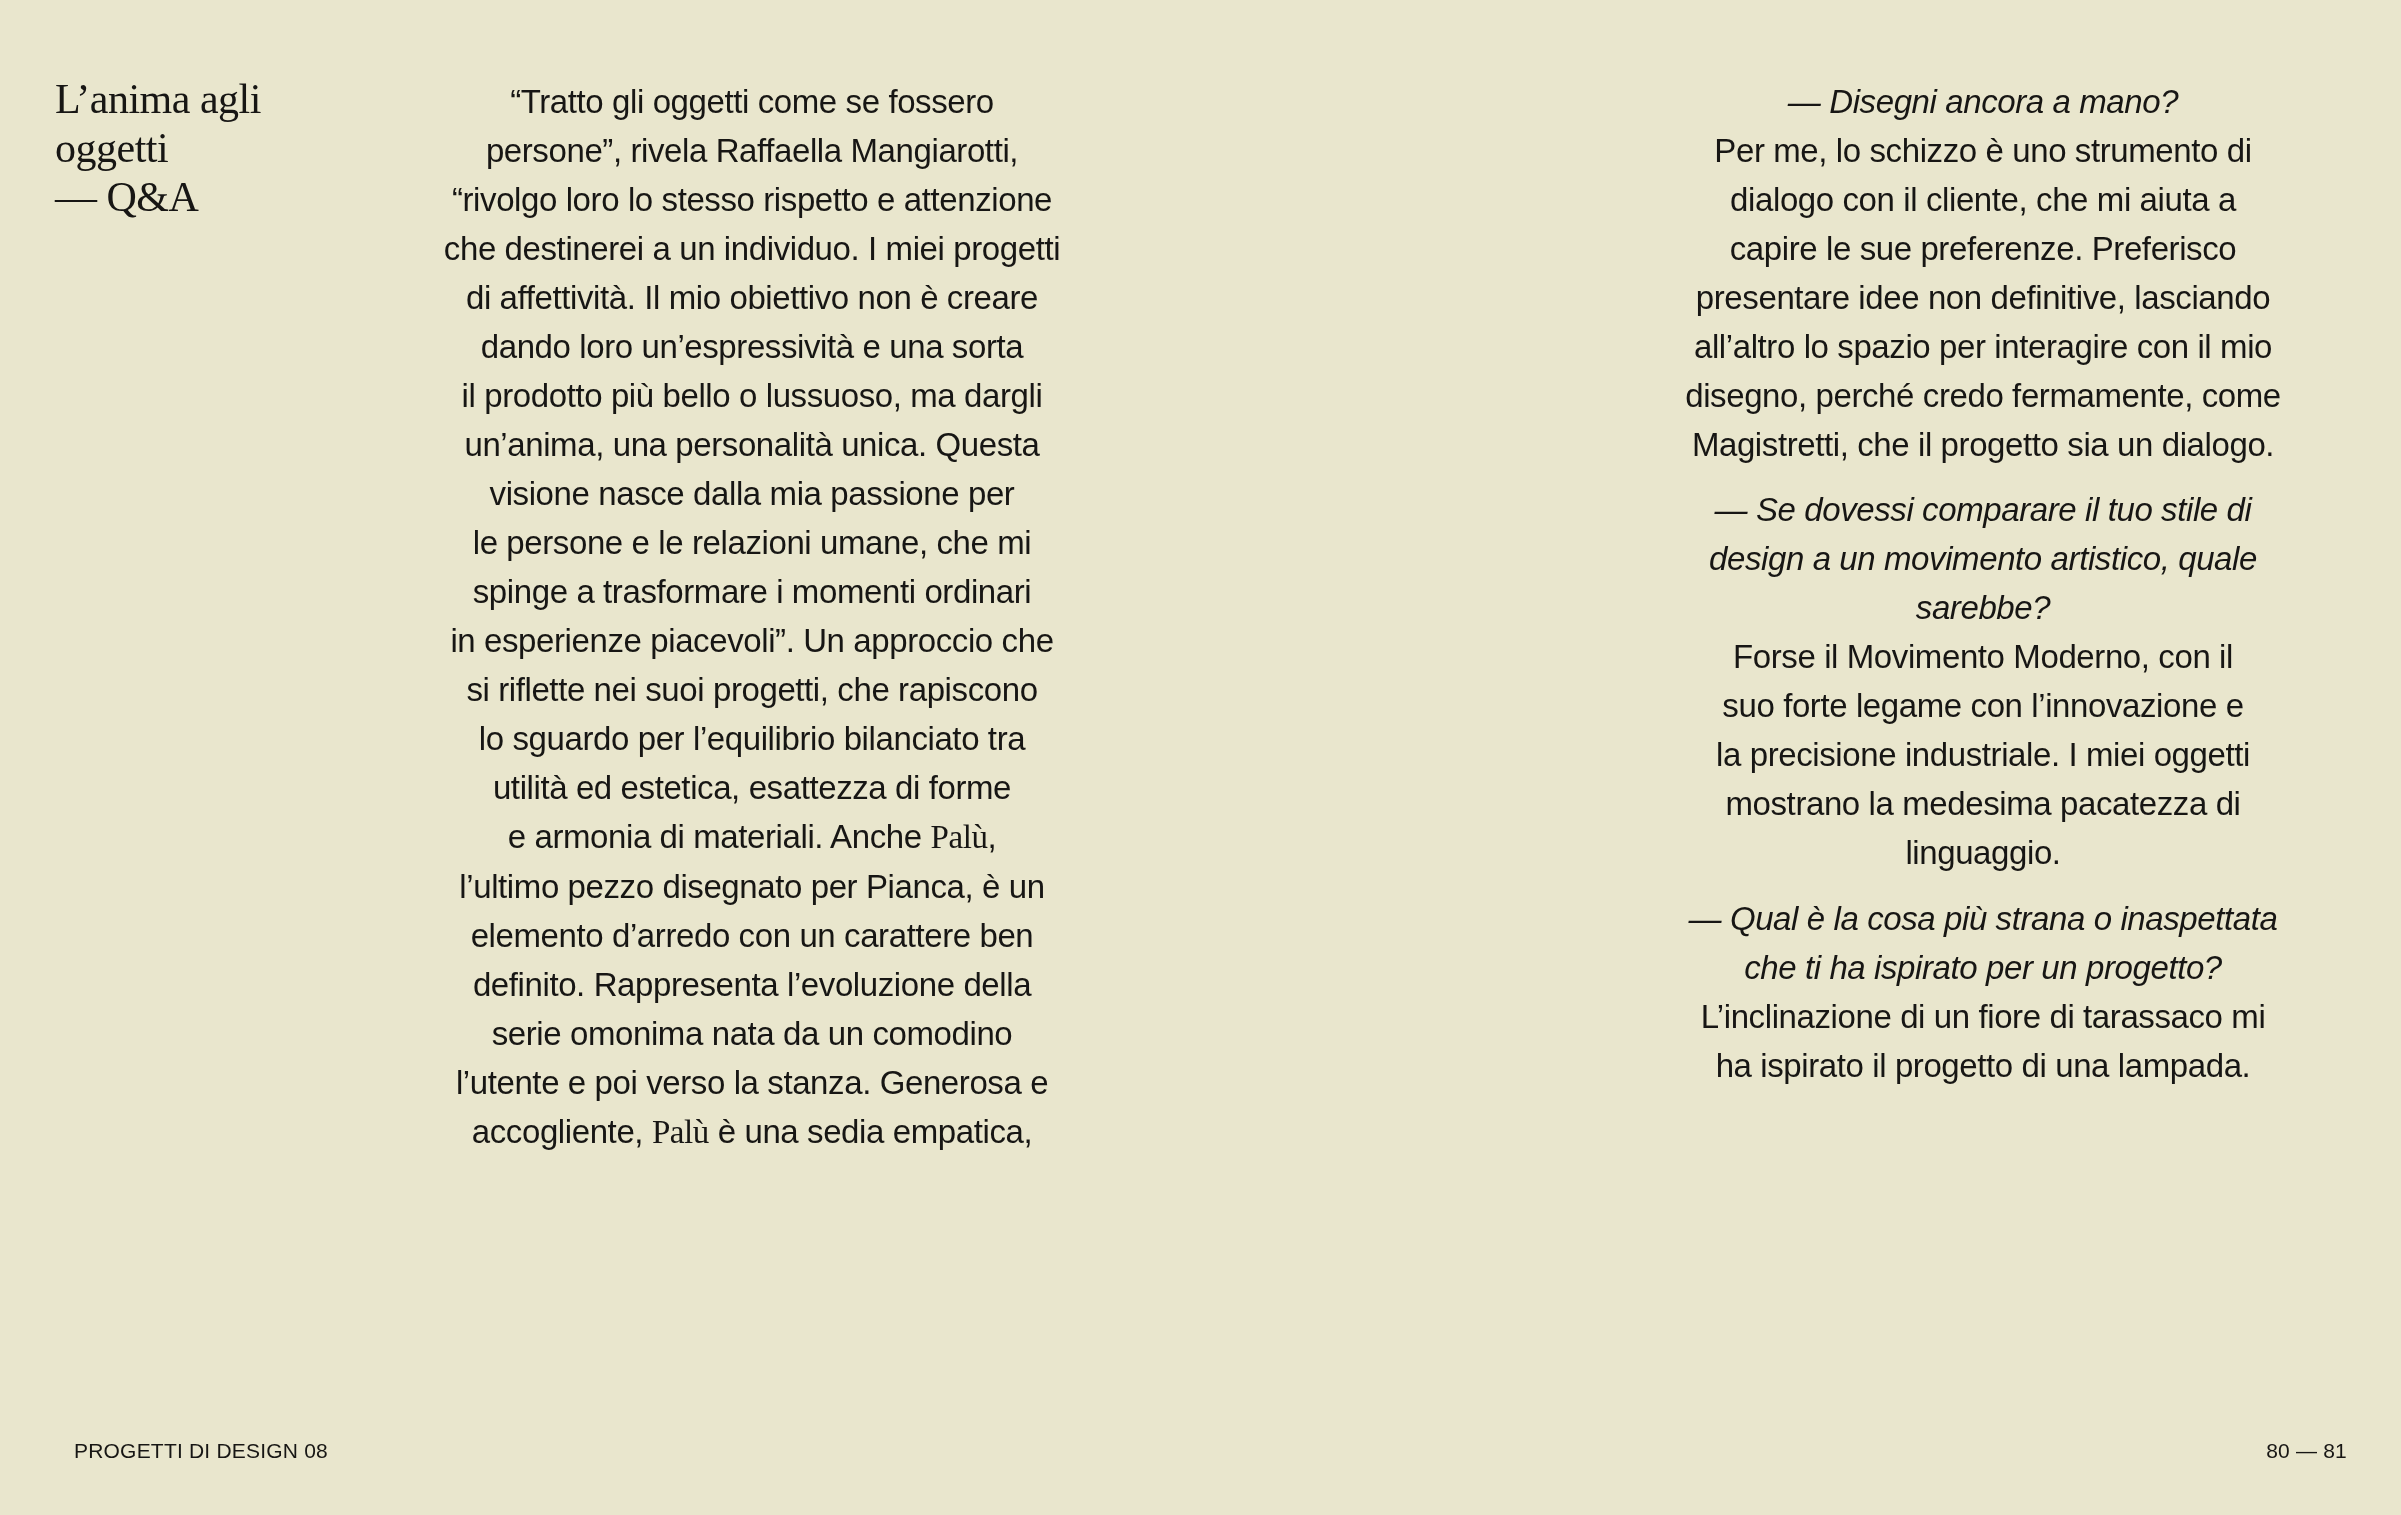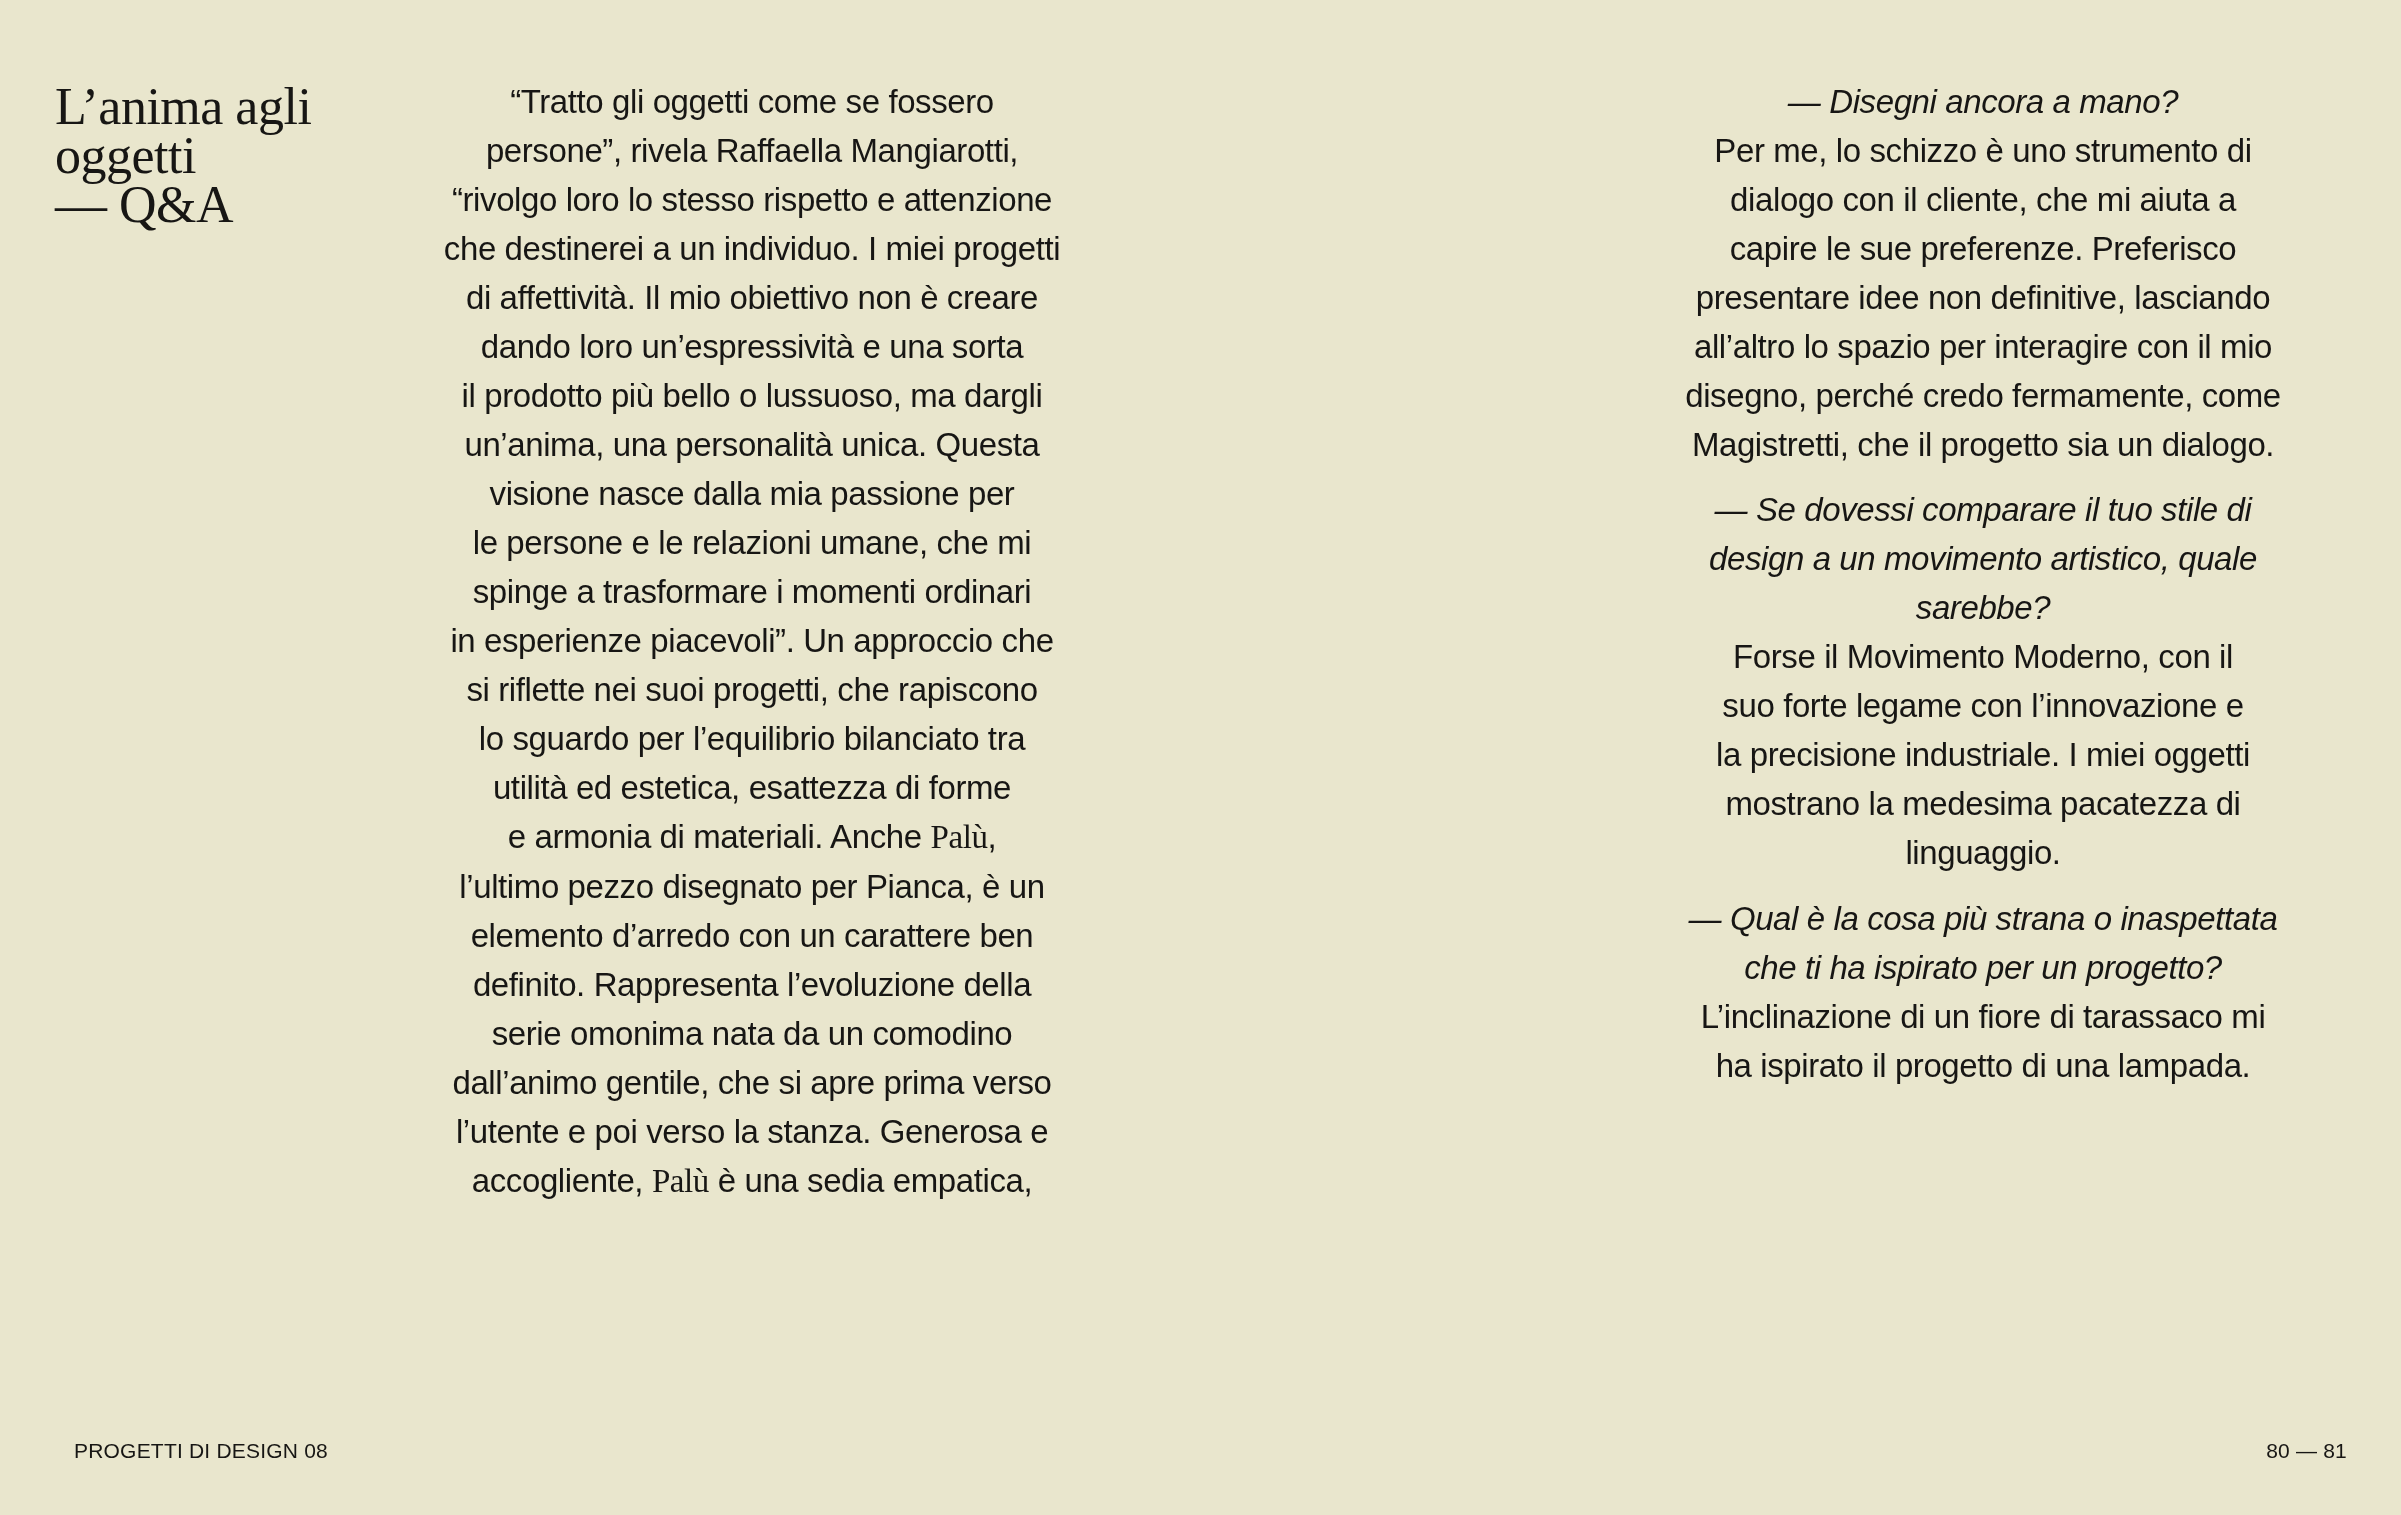--- a/index.html
+++ b/index.html
@@ -3,23 +3,23 @@
 <meta charset="utf-8">
 <style>
   html,body { margin:0; padding:0; }
   .page {
     position:relative;
     width:2402px; height:1515px;
     overflow:hidden;
     font-family:"Liberation Sans", sans-serif;
   }
   .kicker {
-    position:absolute; left:55px; top:82px;
+    position:absolute; left:55px; top:75px;
     font-family:"Liberation Serif", serif;
-    font-size:52px; line-height:49px; letter-spacing:-0.5px;
+    font-size:42px; line-height:49px; letter-spacing:-0.5px;
   }
   .body-col {
     position:absolute; top:77px;
     font-size:33px; line-height:49px; letter-spacing:-0.4px;text-align:center;
   }
   .left-col  { left:327px;  width:850px; }
   .right-col { left:1558px; width:850px; }
   .line { white-space:nowrap; }
   .serif { font-family:"Liberation Serif", serif; }
   .qa-group + .qa-group { margin-top:16.3px; }
@@ -56,21 +56,20 @@
       <div class="line"><span>spinge a trasformare i momenti ordinari</span></div>
       <div class="line"><span>in esperienze piacevoli”. Un approccio che</span></div>
       <div class="line"><span>si riflette nei suoi progetti, che rapiscono</span></div>
       <div class="line"><span>lo sguardo per l’equilibrio bilanciato tra</span></div>
       <div class="line"><span>utilità ed estetica, esattezza di forme</span></div>
       <div class="line"><span>e armonia di materiali. Anche </span><span class="serif">Palù</span><span>,</span></div>
       <div class="line"><span>l’ultimo pezzo disegnato per Pianca, è un</span></div>
       <div class="line"><span>elemento d’arredo con un carattere ben</span></div>
       <div class="line"><span>definito. Rappresenta l’evoluzione della</span></div>
       <div class="line"><span>serie omonima nata da un comodino</span></div>
-      <div class="line"><span>dall’animo gentile, che si apre prima verso</span></div>
       <div class="line"><span>l’utente e poi verso la stanza. Generosa e</span></div>
       <div class="line"><span>accogliente, </span><span class="serif">Palù</span><span> è una sedia empatica,</span></div>
     </div>
 
   <div class="body-col right-col">
       <div class="qa-group">
         <div class="line q">— Disegni ancora a mano?</div>
         <div class="line">Per me, lo schizzo è uno strumento di</div>
         <div class="line">dialogo con il cliente, che mi aiuta a</div>
         <div class="line">capire le sue preferenze. Preferisco</div>

